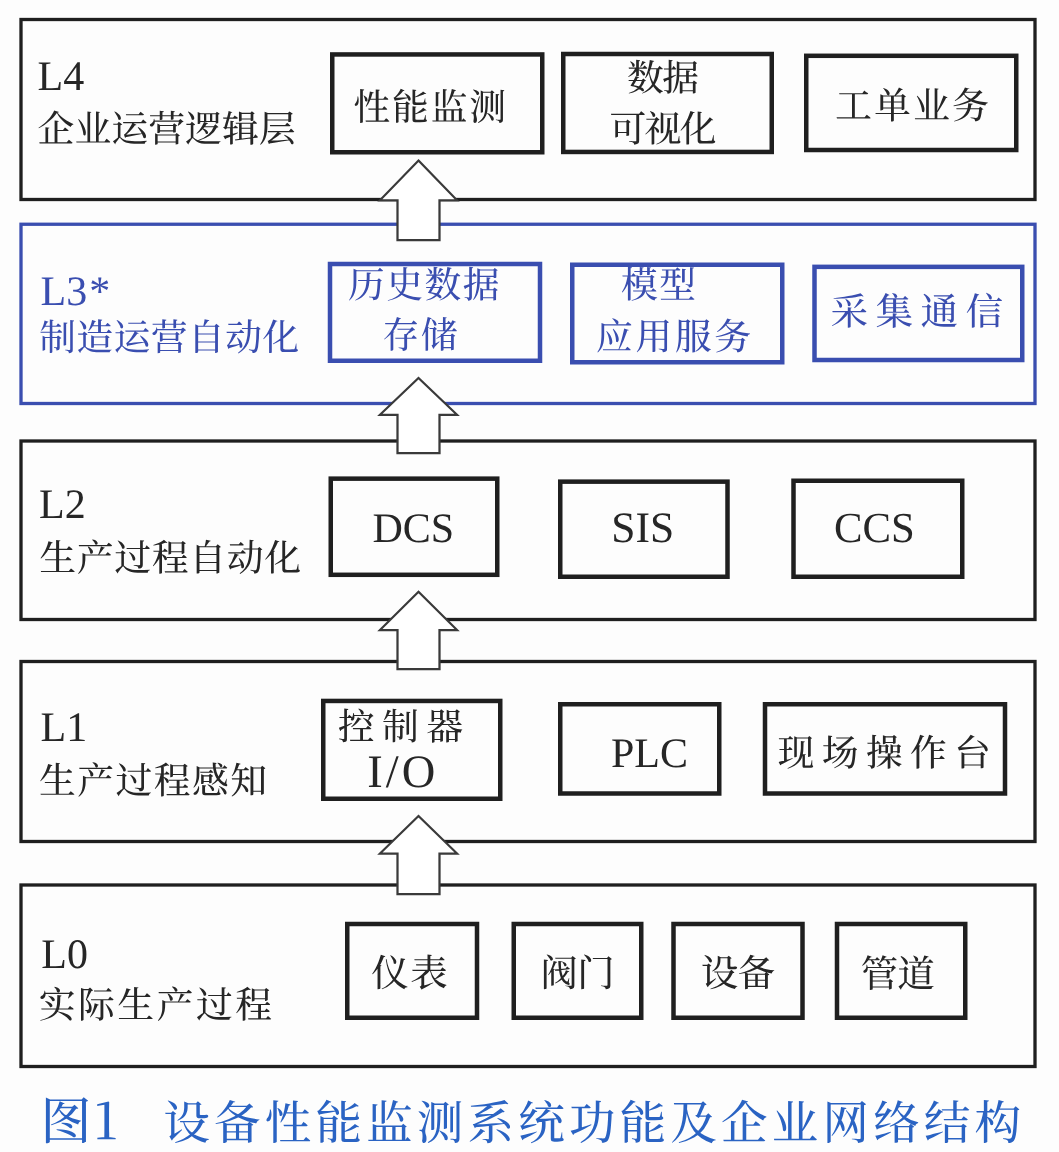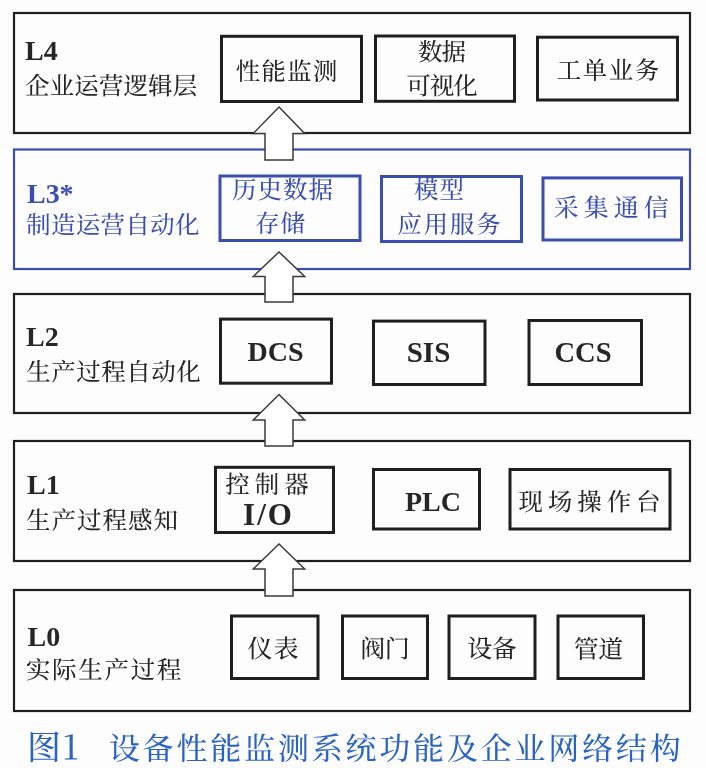--- a/index.html
+++ b/index.html
@@ -1,15 +1,15 @@
 <!DOCTYPE html>
 <html><head><meta charset="utf-8">
 <style>
 html,body{margin:0;padding:0;background:#fdfdfd;}
-#page{position:relative;width:706px;height:768px;background:#fdfdfd;overflow:hidden;font-weight:bold;}
+#page{position:relative;width:706px;height:768px;background:#fdfdfd;overflow:hidden;}
 </style></head>
 <body>
 <div id="page">
 <svg width="706" height="768" viewBox="0 0 706 768">
 <rect x="14" y="13" width="676" height="120" fill="none" stroke="#1f1f1f" stroke-width="2.2"></rect>
 <rect x="14" y="149.5" width="676" height="119.5" fill="none" stroke="#3a4eb0" stroke-width="2.2"></rect>
 <rect x="14" y="294" width="676" height="119" fill="none" stroke="#1f1f1f" stroke-width="2.2"></rect>
 <rect x="14" y="441" width="676" height="120" fill="none" stroke="#1f1f1f" stroke-width="2.2"></rect>
 <rect x="14" y="590" width="676" height="121" fill="none" stroke="#1f1f1f" stroke-width="2.2"></rect>
 <path d="M279 107 L304.7 133.5 L293 133.5 L293 160 L265 160 L265 133.5 L253.3 133.5 Z" fill="#ffffff" stroke="#3a3a3a" stroke-width="1.5"></path>

